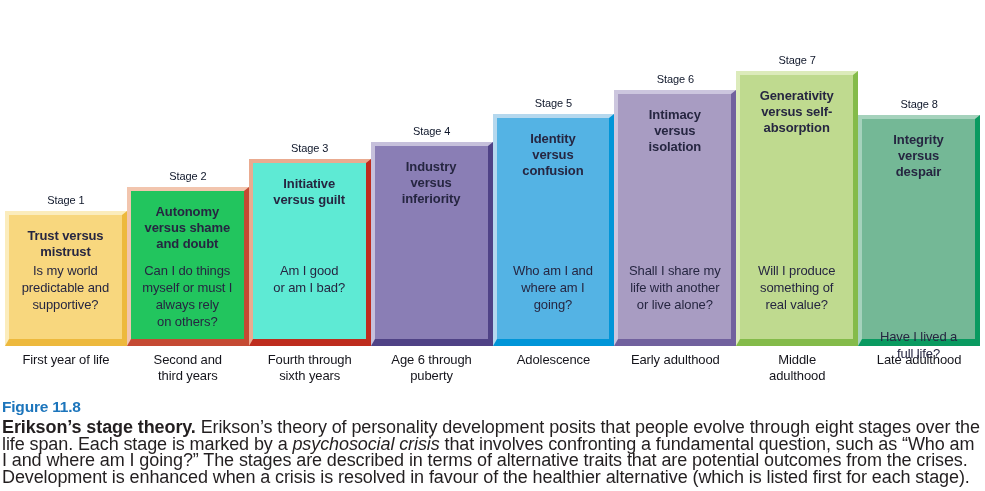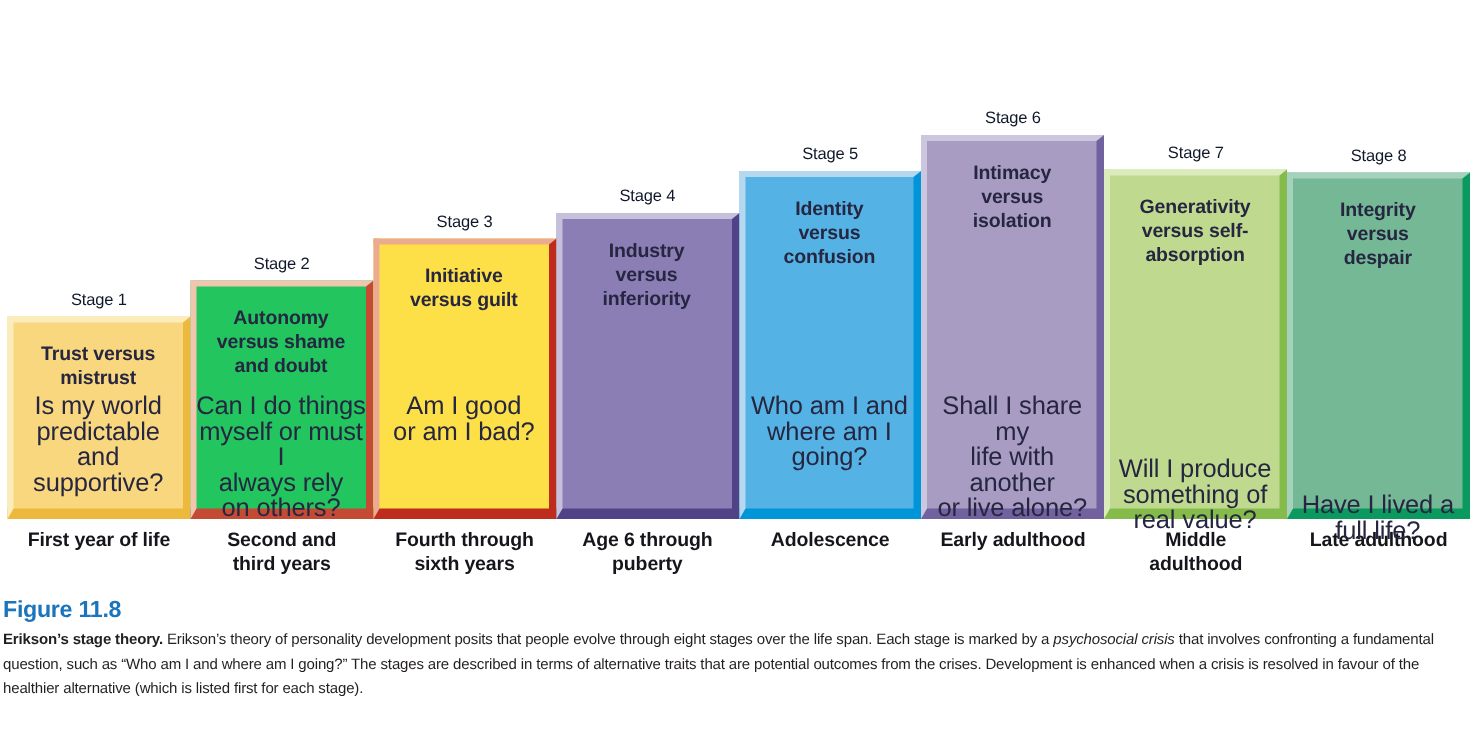--- a/index.html
+++ b/index.html
@@ -46,49 +46,49 @@
     font-size:13px;
     line-height:16px;
     color:#262641;
     white-space:pre-line;
     letter-spacing:-0.1px;
   }
   .question{
     position:absolute;
     left:0;right:0;
     text-align:center;
-    font-size:17px;
+    font-size:13px;
     line-height:17px;
     color:#262641;
     white-space:pre-line;
     letter-spacing:-0.1px;
   }
   .period{
     height:46px;
     box-sizing:border-box;
     padding-top:6px;
     text-align:center;
-    font-weight:bold;
+    font-weight:normal;
     font-size:13px;
     line-height:16px;
     color:#15151c;
     white-space:pre-line;
     letter-spacing:-0.1px;
   }
   .caption{
     padding:6px 2px 0 2px;
   }
   .figure-label{
     font-weight:bold;
     font-size:15.5px;
     letter-spacing:-0.2px;
   }
   .caption-text{
     margin:3px 0 0 0;
-    font-size:10px;
+    font-size:18px;
     line-height:16.5px;
     color:#231f20;
     letter-spacing:-0.1px;
   }
   .caption-text .lead{font-weight:bold;}
   .caption-text .ital{font-style:italic;}
 </style>
 </head>
 <body>
 
@@ -118,21 +118,21 @@
 myself or must I
 always rely
 on others?</div>
       </div>
       <div class="period">Second and
 third years</div>
     </div>
 
     <div class="stage-col">
       <div class="stage-label">Stage 3</div>
-      <div class="bar" style="height: 187px; background: #fde047; border-color: rgb(234, 171, 144) rgb(190, 44, 30) rgb(190, 44, 30) rgb(234, 171, 144);">
+      <div class="bar" style="height: 187px; background: #5eead4; border-color: rgb(234, 171, 144) rgb(190, 44, 30) rgb(190, 44, 30) rgb(234, 171, 144);">
         <div class="crisis">Initiative
 versus guilt</div>
         <div class="question" style="top: 99px;">Am I good
 or am I bad?</div>
       </div>
       <div class="period">Fourth through
 sixth years</div>
     </div>
 
     <div class="stage-col">
@@ -167,21 +167,21 @@
 isolation</div>
         <div class="question" style="top: 168px;">Shall I share my
 life with another
 or live alone?</div>
       </div>
       <div class="period">Early adulthood</div>
     </div>
 
     <div class="stage-col">
       <div class="stage-label">Stage 7</div>
-      <div class="bar" style="height: 233px; background: rgb(191, 218, 143); border-color: rgb(220, 235, 187) rgb(132, 187, 74) rgb(132, 187, 74) rgb(220, 235, 187);">
+      <div class="bar" style="height: 275px; background: rgb(191, 218, 143); border-color: rgb(220, 235, 187) rgb(132, 187, 74) rgb(132, 187, 74) rgb(220, 235, 187);">
         <div class="crisis">Generativity
 versus self-
 absorption</div>
         <div class="question" style="top: 187px;">Will I produce
 something of
 real value?</div>
       </div>
       <div class="period">Middle
 adulthood</div>
     </div>

